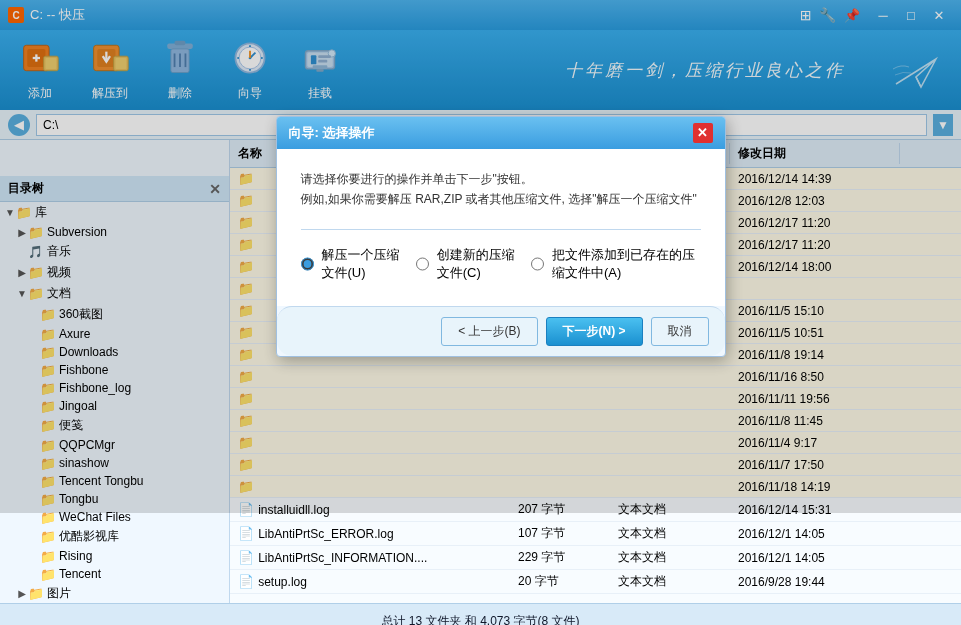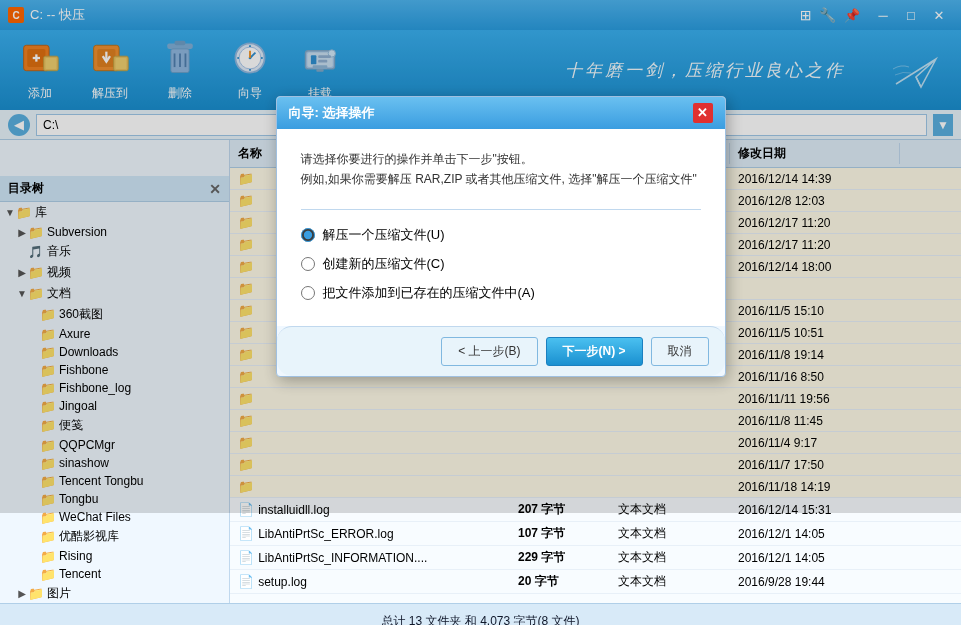--- a/index.html
+++ b/index.html
@@ -93,21 +93,21 @@
     .indent2 { padding-left: 28px; }
 
     
     .file-list { flex: 1; overflow-y: auto; background: #f8fcff; }
     .file-list-header {
       display: flex; background: #e0eef8; border-bottom: 1px solid #b0cfe8;
       font-size: 12px; font-weight: bold; padding: 3px 0; position: sticky; top: 0; z-index: 1;
     }
     .file-list-header .col { padding: 2px 8px; border-right: 1px solid #c0d8ee; }
     .col-name { width: 280px; }
-    .col-size { width: 100px; font-weight: bold; }
+    .col-size { width: 100px; }
     .col-type { width: 120px; }
     .col-date { width: 170px; }
 
     .file-row {
       display: flex; align-items: center; border-bottom: 1px solid #e8f0f8;
       font-size: 12px; cursor: pointer;
     }
     .file-row.dir { background: #fffbe8; }
     .file-row .col { padding: 3px 8px; overflow: hidden; text-overflow: ellipsis; white-space: nowrap; }
 
@@ -144,21 +144,21 @@
       font-size: 13px; font-weight: bold;
     }
     .dialog-title-close {
       width: 20px; height: 20px; background: #e03030; border-radius: 2px;
       display: flex; align-items: center; justify-content: center;
       cursor: pointer; color: white; font-size: 13px; font-weight: bold;
     }
     .dialog-body { padding: 20px 24px; background: white; }
     .dialog-text { font-size: 12px; color: #333; line-height: 1.7; margin-bottom: 20px; }
     .dialog-separator { border: none; border-top: 1px solid #c0d8ee; margin: 12px 0; }
-    .radio-group { display: flex; flex-direction: column; gap: 11px; padding: 4px 0; }
+    .radio-group { display: flex; flex-direction: row; gap: 11px; padding: 4px 0; }
     .radio-item { display: flex; align-items: center; gap: 8px; font-size: 13px; cursor: pointer; }
     .radio-item input[type=radio] { accent-color: #3a9de0; width: 14px; height: 14px; cursor: pointer; }
     .dialog-footer {
       background: #e8f4fb; border-top: 1px solid #c0d8ee;
       padding: 10px 16px; display: flex; justify-content: flex-end; gap: 8px; border-radius: 15px;
     }
     .btn {
       padding: 5px 16px; border: 1px solid #80b8e0; border-radius: 3px;
       cursor: pointer; font-size: 12px; font-family: inherit;
     }

